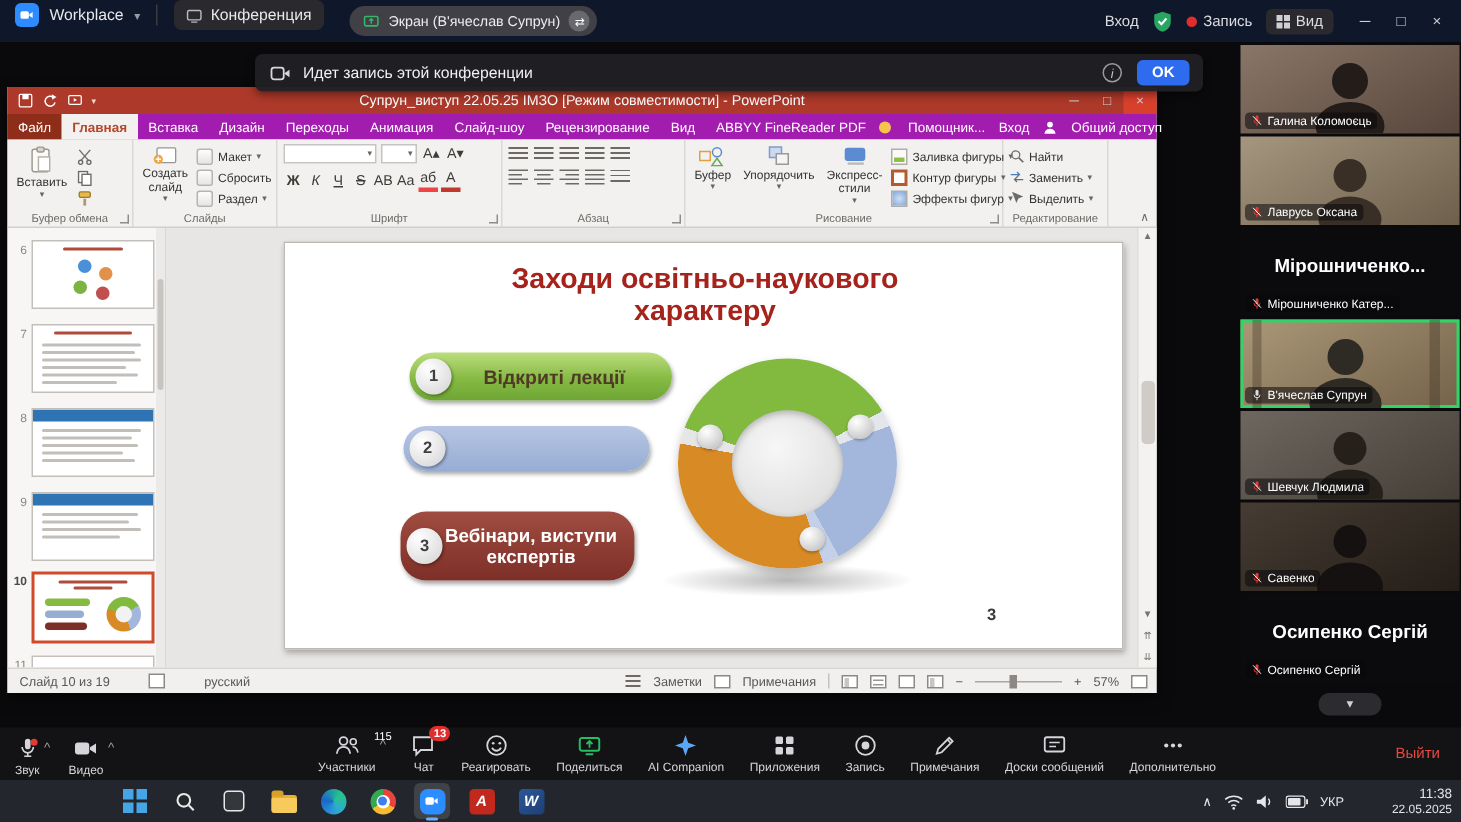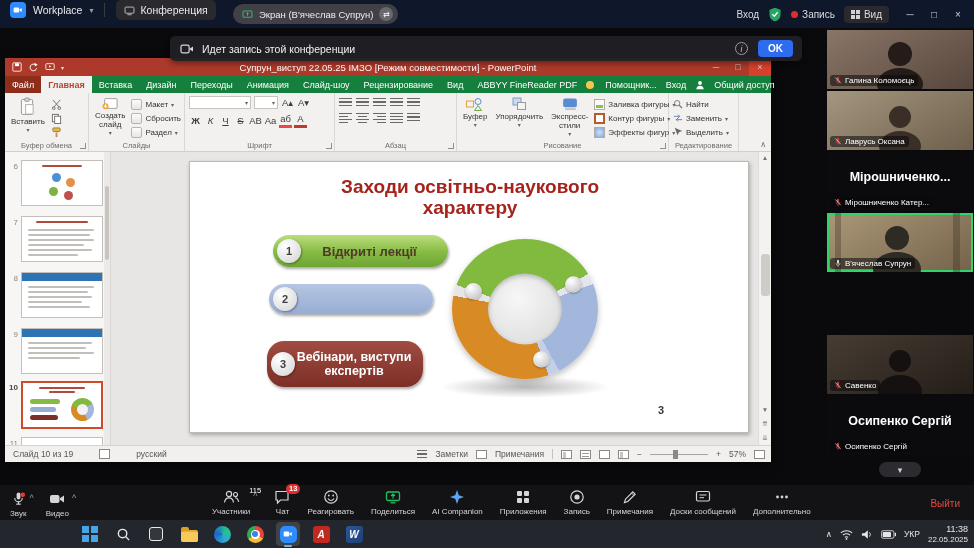--- a/index.html
+++ b/index.html
@@ -36,21 +36,21 @@
 
 
 .ppt{position:absolute;left:5px;top:58px;width:766px;height:404px;background:#fff;box-shadow:0 3px 10px rgba(0,0,0,.55);z-index:20;}
 .ppt-tb{height:18px;background:#ad392a;display:flex;align-items:center;color:#fff;position:relative;}
 .qat{display:flex;align-items:center;gap:6px;padding-left:7px;z-index:2;}
 .qat .arrow{color:#f3d9d3;}
 .ppt-title{position:absolute;left:0;right:0;text-align:center;font-size:9.5px;color:#fff;}
 .ppt-winbtns{margin-left:auto;display:flex;z-index:2;}
 .ppt-winbtns .win-btn{height:18px;width:22px;font-size:9px;}
 .ppt-close{background:#d8402c;}
-.ppt-tabs{height:17px;background:#15803d;display:flex;align-items:stretch;color:#fff;font-size:9px;}
+.ppt-tabs{height:17px;background:#a21caf;display:flex;align-items:stretch;color:#fff;font-size:9px;}
 .ptab{display:flex;align-items:center;padding:0 7px;white-space:nowrap;}
 .ptab.file{background:#8e2d1a;}
 .ptab.active{background:#f2f1f0;color:#b7472a;font-weight:bold;}
 .ptabs-right{margin-left:auto;display:flex;align-items:center;gap:9px;padding-right:7px;white-space:nowrap;}
 .bulb{width:8px;height:8px;border-radius:50%;background:#f7c54c;display:inline-block;}
 
 
 .ribbon{height:59px;background:#f2f1f0;border-bottom:1px solid #d2cfcb;display:flex;position:relative;font-size:8px;color:#333;}
 .rgroup{position:relative;border-right:1px solid #dbd8d4;padding:3px 4px 12px;display:flex;gap:4px;}
 .rglabel{position:absolute;left:0;right:0;bottom:1px;text-align:center;font-size:7.5px;color:#6f6b66;}
@@ -161,21 +161,21 @@
 .edge{width:17px;height:17px;border-radius:50%;background:conic-gradient(from 160deg,#2ea8d5,#1b66c9,#25c48b,#2ea8d5);}
 .chrome{width:17px;height:17px;border-radius:50%;background:conic-gradient(#e5453c 0 33%,#f7bb2f 33% 66%,#34a853 66% 100%);position:relative;}
 .chrome::before{content:"";position:absolute;left:4px;top:4px;width:9px;height:9px;border-radius:50%;background:#fff;}
 .chrome::after{content:"";position:absolute;left:5.5px;top:5.5px;width:6px;height:6px;border-radius:50%;background:#3d7ef0;}
 .zoomapp{width:17px;height:17px;border-radius:5px;background:#2D8CFF;display:flex;align-items:center;justify-content:center;}
 .acro{width:17px;height:17px;border-radius:3px;background:#c1281e;color:#fff;font-size:10px;font-weight:bold;display:flex;align-items:center;justify-content:center;}
 .word{width:17px;height:17px;border-radius:3px;background:linear-gradient(135deg,#2b579a,#1e3f73);color:#fff;font-size:10px;font-weight:bold;display:flex;align-items:center;justify-content:center;}
 .tray{position:absolute;right:6px;top:0;height:28px;display:flex;align-items:center;gap:8px;color:#e6e6ea;font-size:8.5px;}
 .clock{display:flex;flex-direction:column;align-items:flex-end;line-height:1.2;}
 .clock .t{font-size:9px;}
-.clock .d{font-size:8px;}
+.clock .d{font-size:8px;margin-left:24px;}
 </style>
 </head>
 <body>
 
 <div class="screen">
 
   <div class="ztb">
     <div class="ztb-left">
       <div class="zlogo">
         <svg width="10" height="10" viewBox="0 0 16 16">
@@ -677,20 +677,35 @@
       <span class="tag">
         <svg width="8" height="9" viewBox="0 0 12 13">
             <rect x="4.5" y="1" width="3" height="6" rx="1.5" fill="#dcdcdc"></rect>
             <path d="M3 6a3 3 0 0 0 6 0" stroke="#dcdcdc" fill="none"></path>
             <line x1="6" y1="9" x2="6" y2="11.5" stroke="#dcdcdc"></line>
           </svg>
         <span class="nm">В'ячеслав Супрун</span>
       </span>
     </div>
 
+    <div class="tile" style="top:246px;background:linear-gradient(150deg,#6e675f,#443e37)">
+      <svg class="person" viewBox="0 0 146 59">
+          <circle cx="73" cy="25" r="11" fill="#26201b"></circle>
+          <ellipse cx="73" cy="55" rx="22" ry="16" fill="#26201b"></ellipse>
+        </svg>
+      <span class="tag">
+        <svg width="8" height="9" viewBox="0 0 12 13">
+            <rect x="4.5" y="1" width="3" height="6" rx="1.5" fill="#e23b32"></rect>
+            <path d="M3 6a3 3 0 0 0 6 0" stroke="#e23b32" fill="none"></path>
+            <line x1="6" y1="9" x2="6" y2="11.5" stroke="#e23b32"></line>
+            <line x1="2" y1="2" x2="10" y2="10.5" stroke="#fff"></line>
+          </svg>
+        <span class="nm">Шевчук Людмила</span>
+      </span>
+    </div>
 
     <div class="tile" style="top:307px;background:linear-gradient(150deg,#463c33,#241e18)">
       <svg class="person" viewBox="0 0 146 59">
           <circle cx="73" cy="26" r="11" fill="#141110"></circle>
           <ellipse cx="73" cy="56" rx="22" ry="16" fill="#141110"></ellipse>
         </svg>
       <span class="tag">
         <svg width="8" height="9" viewBox="0 0 12 13">
             <rect x="4.5" y="1" width="3" height="6" rx="1.5" fill="#e23b32"></rect>
             <path d="M3 6a3 3 0 0 0 6 0" stroke="#e23b32" fill="none"></path>

